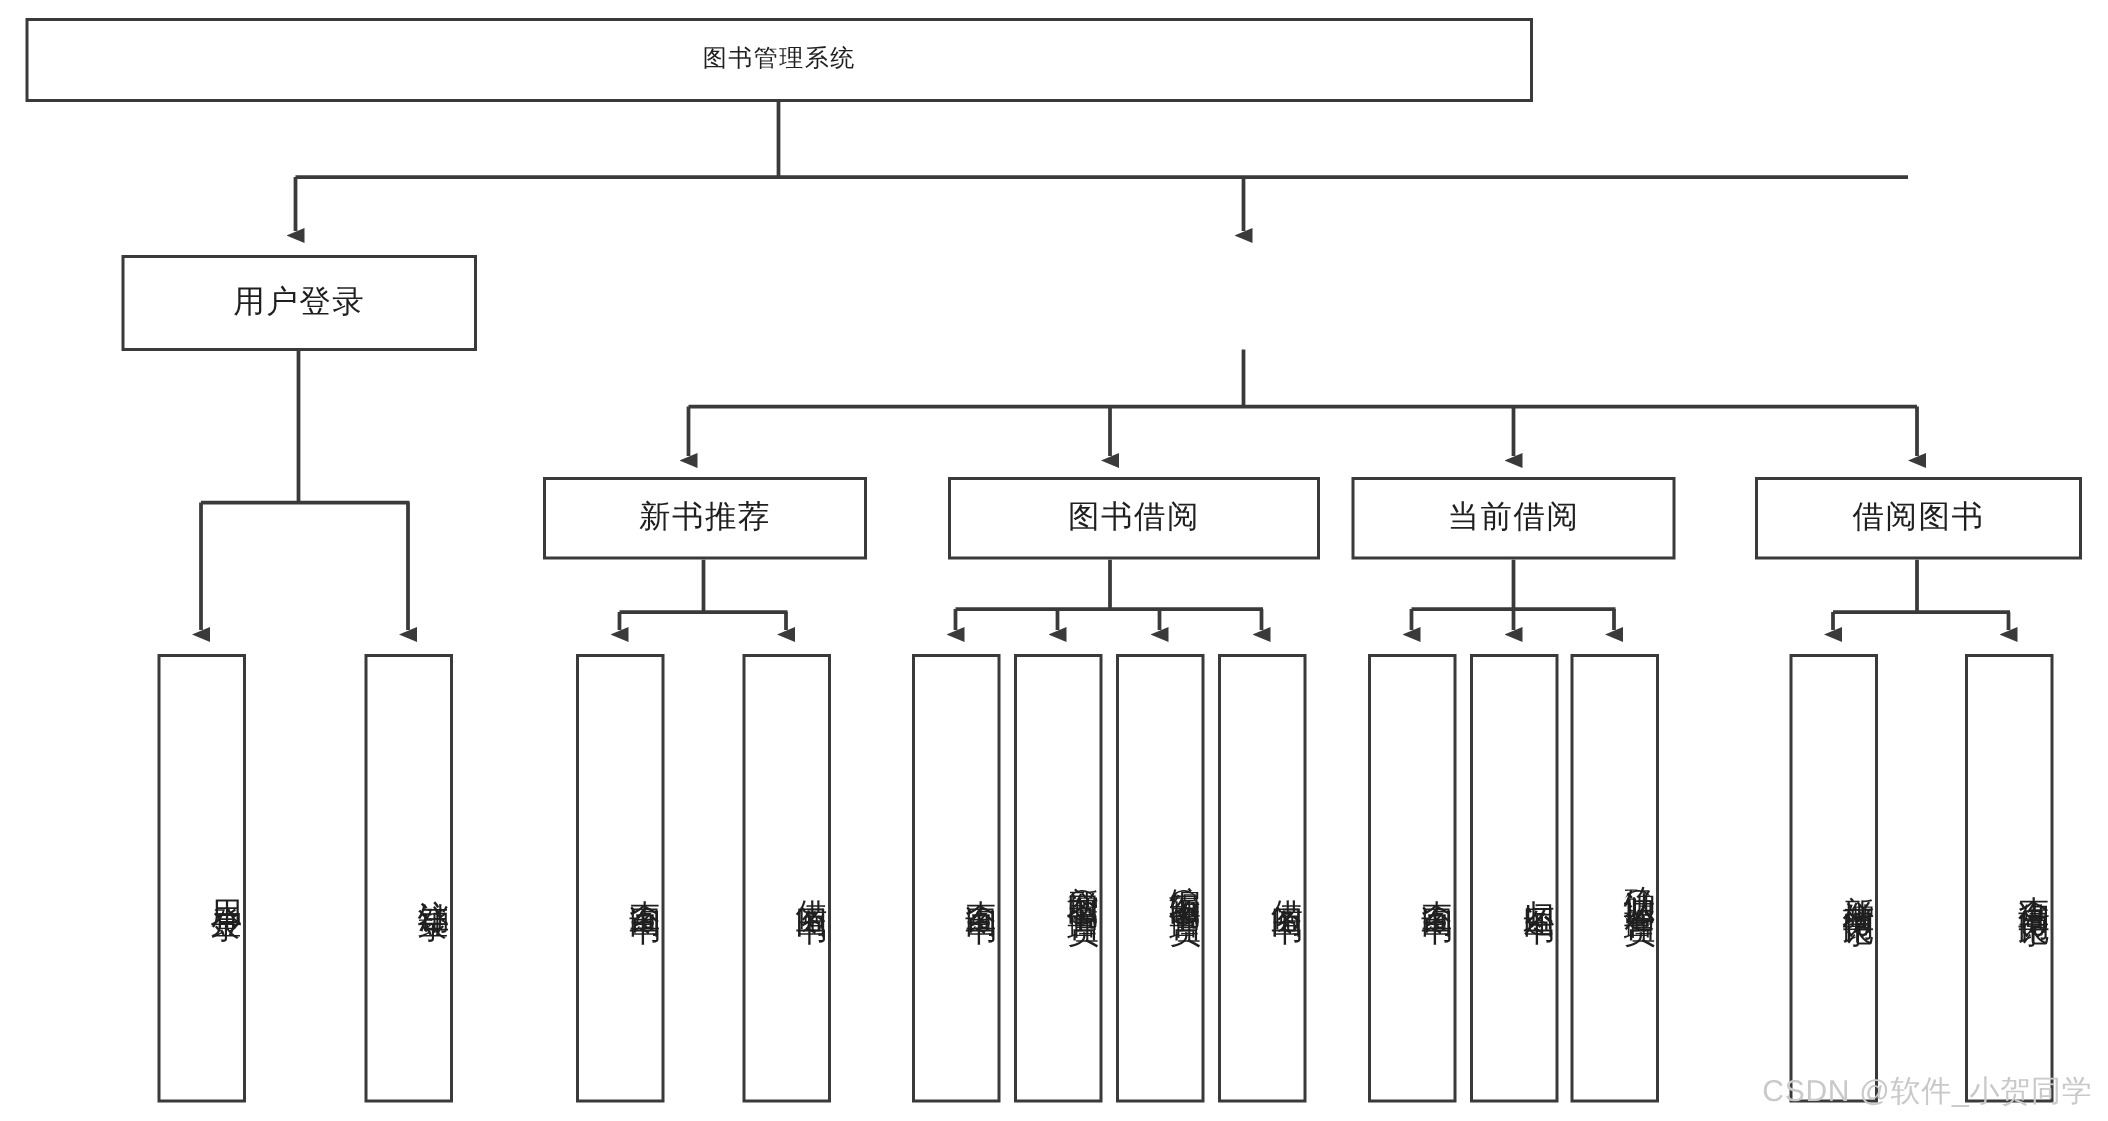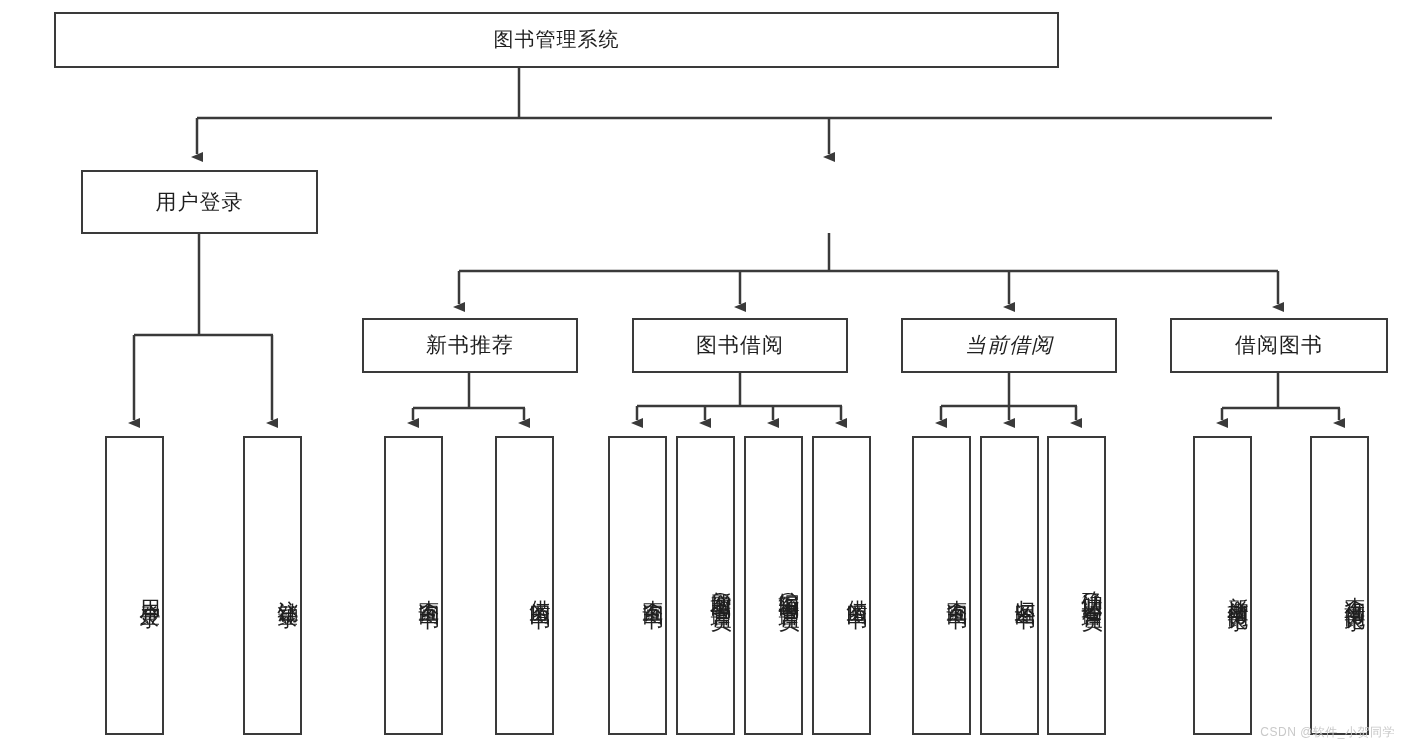--- a/index.html
+++ b/index.html
@@ -35,42 +35,41 @@
     justify-content: center;
     color: #1f1f1f;
     line-height: 1.18;
   }
   .node.horiz {
     font-size: 21px;
     letter-spacing: 1px;
     white-space: nowrap;
   }
   .node.root {
-    font-size: 20px;
-    margin-left: 37px;
+    font-size: 16px;
   }
   .node.vert {
     writing-mode: vertical-rl;
     text-orientation: upright;
     font-size: 21px;
     letter-spacing: 3px;
     align-items: flex-start;
     justify-content: center;
     padding-top: 6px;
     white-space: nowrap;
   }
   .node.vert.long {
     align-items: flex-start;
     padding-top: 4px;
   }
   .watermark {
     position: absolute;
     right: 10px;
     bottom: 6px;
-    font-size: 12px;
+    font-size: 20px;
     color: #c9c9c9;
     letter-spacing: 0.5px;
     white-space: nowrap;
   }
 </style>
 </head>
 <body>
 
 <div id="canvas">
 
@@ -122,22 +121,22 @@
       <path d="M1222,408 L1222,420" marker-end="url(#arrow)"></path>
       <path d="M1339,408 L1339,420" marker-end="url(#arrow)"></path>
     </g>
   </svg>
 
   <div class="node horiz root" style="left:17px; top:12px; width:1005px; height:56px;">图书管理系统</div>
 
   <div class="node horiz" style="left:81px; top:170px; width:237px; height:64px;">用户登录</div>
 
   <div class="node horiz" style="left:362px; top:318px; width:216px; height:55px;text-align:right;">新书推荐</div>
-  <div class="node horiz" style="left:632px; top:318px; width:216px; height:55px;">图书借阅</div>
-  <div class="node horiz" style="left:901px; top:318px; width:216px; height:55px;font-style:italic;">当前借阅</div>
+  <div class="node horiz" style="left:632px; top:318px; width:248px; height:55px;">图书借阅</div>
+  <div class="node horiz" style="left:901px; top:318px; width:216px; height:55px;">当前借阅</div>
   <div class="node horiz" style="left:1170px; top:318px; width:218px; height:55px;">借阅图书</div>
 
   <div class="node vert" style="left:105px; top:436px; width:59px; height:299px;">用户登录</div>
   <div class="node vert" style="left:243px; top:436px; width:59px; height:299px;">注销登录</div>
 
   <div class="node vert" style="left:384px; top:436px; width:59px; height:299px;">查询图书</div>
   <div class="node vert" style="left:495px; top:436px; width:59px; height:299px;">借阅图书</div>
 
   <div class="node vert" style="left:608px; top:436px; width:59px; height:299px;">查询图书</div>
   <div class="node vert long" style="left:676px; top:436px; width:59px; height:299px;">新增图书（管理员）</div>

